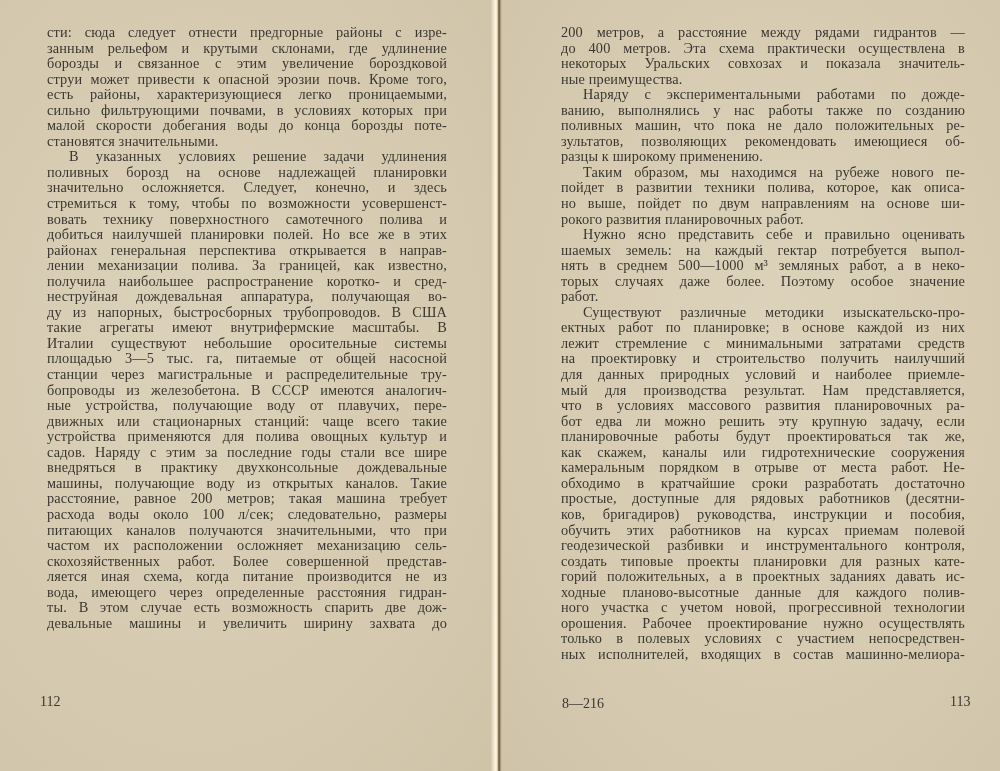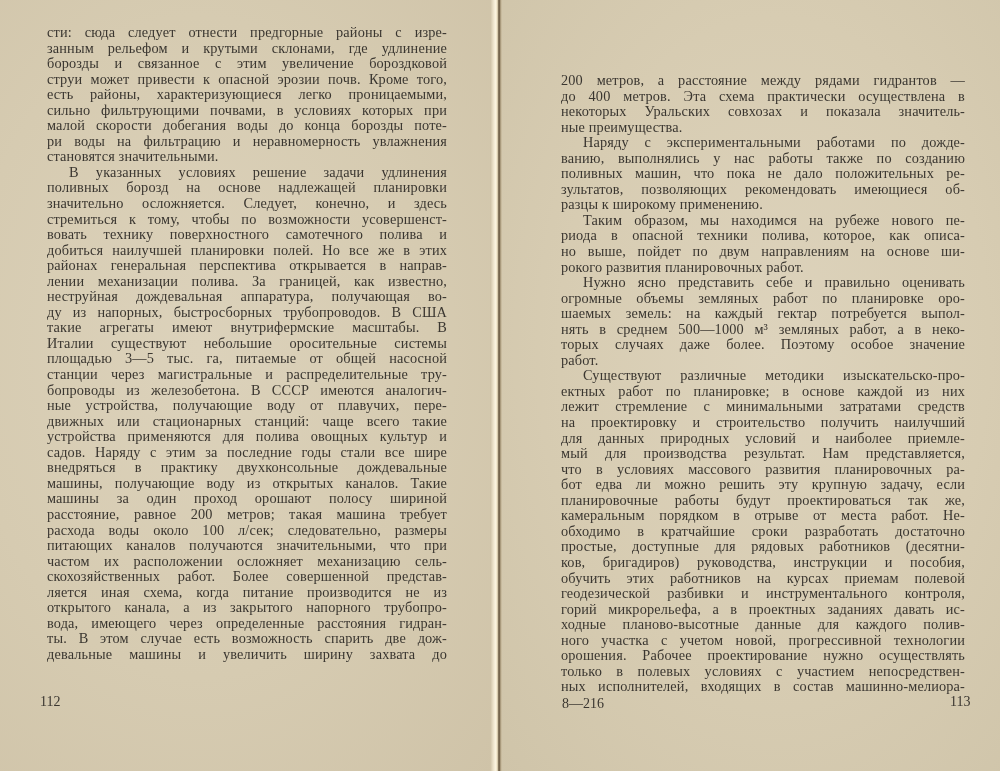--- a/index.html
+++ b/index.html
@@ -25,21 +25,21 @@
     background: linear-gradient(to right, #cbbfa3 0%, #e9dfc6 25%, #fbf4df 45%, #efe3c4 60%, #5a4a33 75%, #b9aa8b 90%, #d2c6ab 100%);
   }
   .text-block {
     position:absolute;
     color:#3a3630;
     font-size:14.3px;
     line-height:15.55px;
     letter-spacing:0.15px;
   }
   .left-block { left:47px; top:25px; width:400px; }
-  .right-block { left:561px; top:25px; width:404px;margin-top:48px; }
+  .right-block { left:561px; top:25px; width:404px; }
   .line {
     display:block;
     white-space:nowrap;
     text-align:justify;
     text-align-last:justify;
     height:15.55px;
     overflow:visible;
   }
   .line.last { text-align-last:left; }
   .line.indent { padding-left:22px; }
@@ -56,94 +56,93 @@
 <div class="spread">
   <div class="page page-left">
     <div class="text-block left-block">
         <span class="line">сти: сюда следует отнести предгорные районы с изре-</span>
         <span class="line">занным рельефом и крутыми склонами, где удлинение</span>
         <span class="line">борозды и связанное с этим увеличение бороздковой</span>
         <span class="line">струи может привести к опасной эрозии почв. Кроме того,</span>
         <span class="line">есть районы, характеризующиеся легко проницаемыми,</span>
         <span class="line">сильно фильтрующими почвами, в условиях которых при</span>
         <span class="line">малой скорости добегания воды до конца борозды поте-</span>
-        <span class="line">ри воды на фильтрацию и неравномерность увлажнения</span>
         <span class="line last">становятся значительными.</span>
         <span class="line indent">В указанных условиях решение задачи удлинения</span>
         <span class="line">поливных борозд на основе надлежащей планировки</span>
         <span class="line">значительно осложняется. Следует, конечно, и здесь</span>
         <span class="line">стремиться к тому, чтобы по возможности усовершенст-</span>
         <span class="line">вовать технику поверхностного самотечного полива и</span>
         <span class="line">добиться наилучшей планировки полей. Но все же в этих</span>
         <span class="line">районах генеральная перспектива открывается в направ-</span>
         <span class="line">лении механизации полива. За границей, как известно,</span>
+        <span class="line">получила наибольшее распространение коротко- и сред-</span>
         <span class="line">неструйная дождевальная аппаратура, получающая во-</span>
         <span class="line">ду из напорных, быстросборных трубопроводов. В США</span>
         <span class="line">такие агрегаты имеют внутрифермские масштабы. В</span>
         <span class="line">Италии существуют небольшие оросительные системы</span>
         <span class="line">площадью 3—5 тыс. га, питаемые от общей насосной</span>
         <span class="line">станции через магистральные и распределительные тру-</span>
         <span class="line">бопроводы из железобетона. В СССР имеются аналогич-</span>
         <span class="line">ные устройства, получающие воду от плавучих, пере-</span>
         <span class="line">движных или стационарных станций: чаще всего такие</span>
         <span class="line">устройства применяются для полива овощных культур и</span>
         <span class="line">садов. Наряду с этим за последние годы стали все шире</span>
         <span class="line">внедряться в практику двухконсольные дождевальные</span>
         <span class="line">машины, получающие воду из открытых каналов. Такие</span>
-        <span class="line">машины за один проход орошают полосу шириной</span>
         <span class="line">расстояние, равное 200 метров; такая машина требует</span>
         <span class="line">расхода воды около 100 л/сек; следовательно, размеры</span>
         <span class="line">питающих каналов получаются значительными, что при</span>
         <span class="line">частом их расположении осложняет механизацию сель-</span>
         <span class="line">скохозяйственных работ. Более совершенной представ-</span>
         <span class="line">ляется иная схема, когда питание производится не из</span>
-        <span class="line">открытого канала, а из закрытого напорного трубопро-</span>
         <span class="line">вода, имеющего через определенные расстояния гидран-</span>
         <span class="line">ты. В этом случае есть возможность спарить две дож-</span>
         <span class="line">девальные машины и увеличить ширину захвата до</span>
       </div>
     <div class="folio folio-left">112</div>
   </div>
   <div class="page page-right"></div>
   <div class="text-block right-block">
       <span class="line">200 метров, а расстояние между рядами гидрантов —</span>
       <span class="line">до 400 метров. Эта схема практически осуществлена в</span>
       <span class="line">некоторых Уральских совхозах и показала значитель-</span>
       <span class="line last">ные преимущества.</span>
       <span class="line indent">Наряду с экспериментальными работами по дожде-</span>
       <span class="line">ванию, выполнялись у нас работы также по созданию</span>
       <span class="line">поливных машин, что пока не дало положительных ре-</span>
       <span class="line">зультатов, позволяющих рекомендовать имеющиеся об-</span>
       <span class="line last">разцы к широкому применению.</span>
       <span class="line indent">Таким образом, мы находимся на рубеже нового пе-</span>
-      <span class="line">риода в опасной техники полива, которое, как описа-</span>
+      <span class="line">пойдет в развитии техники полива, которое, как описа-</span>
       <span class="line">но выше, пойдет по двум направлениям на основе ши-</span>
       <span class="line last">рокого развития планировочных работ.</span>
       <span class="line indent">Нужно ясно представить себе и правильно оценивать</span>
-      <span class="line">огромные объемы земляных работ по планировке оро-</span>
       <span class="line">шаемых земель: на каждый гектар потребуется выпол-</span>
       <span class="line">нять в среднем 500—1000 м³ земляных работ, а в неко-</span>
       <span class="line">торых случаях даже более. Поэтому особое значение</span>
       <span class="line last">работ.</span>
       <span class="line indent">Существуют различные методики изыскательско-про-</span>
       <span class="line">ектных работ по планировке; в основе каждой из них</span>
       <span class="line">лежит стремление с минимальными затратами средств</span>
       <span class="line">на проектировку и строительство получить наилучший</span>
       <span class="line">для данных природных условий и наиболее приемле-</span>
       <span class="line">мый для производства результат. Нам представляется,</span>
       <span class="line">что в условиях массового развития планировочных ра-</span>
       <span class="line">бот едва ли можно решить эту крупную задачу, если</span>
       <span class="line">планировочные работы будут проектироваться так же,</span>
+      <span class="line">как скажем, каналы или гидротехнические сооружения</span>
       <span class="line">камеральным порядком в отрыве от места работ. Не-</span>
       <span class="line">обходимо в кратчайшие сроки разработать достаточно</span>
       <span class="line">простые, доступные для рядовых работников (десятни-</span>
       <span class="line">ков, бригадиров) руководства, инструкции и пособия,</span>
       <span class="line">обучить этих работников на курсах приемам полевой</span>
       <span class="line">геодезической разбивки и инструментального контроля,</span>
-      <span class="line">горий микрорельефа, а в проектных заданиях давать ис-</span>
+      <span class="line">создать типовые проекты планировки для разных кате-</span>
+      <span class="line">горий положительных, а в проектных заданиях давать ис-</span>
       <span class="line">ходные планово-высотные данные для каждого полив-</span>
       <span class="line">ного участка с учетом новой, прогрессивной технологии</span>
       <span class="line">орошения. Рабочее проектирование нужно осуществлять</span>
       <span class="line">только в полевых условиях с участием непосредствен-</span>
       <span class="line">ных исполнителей, входящих в состав машинно-мелиора-</span>
     </div>
   <div class="folio signature">8—216</div>
   <div class="folio folio-right">113</div>
   <div class="spine"></div>
 </div>

